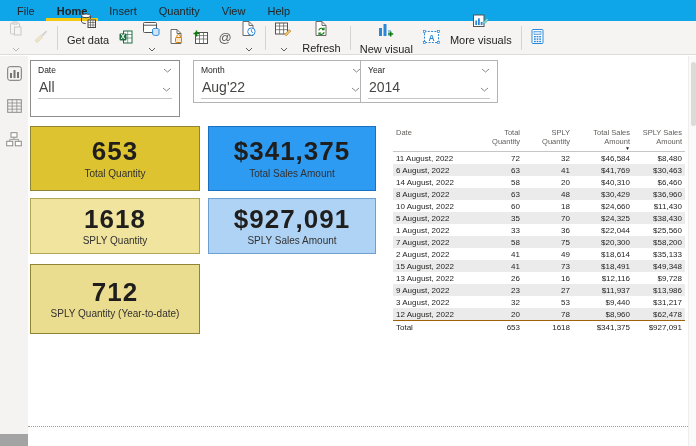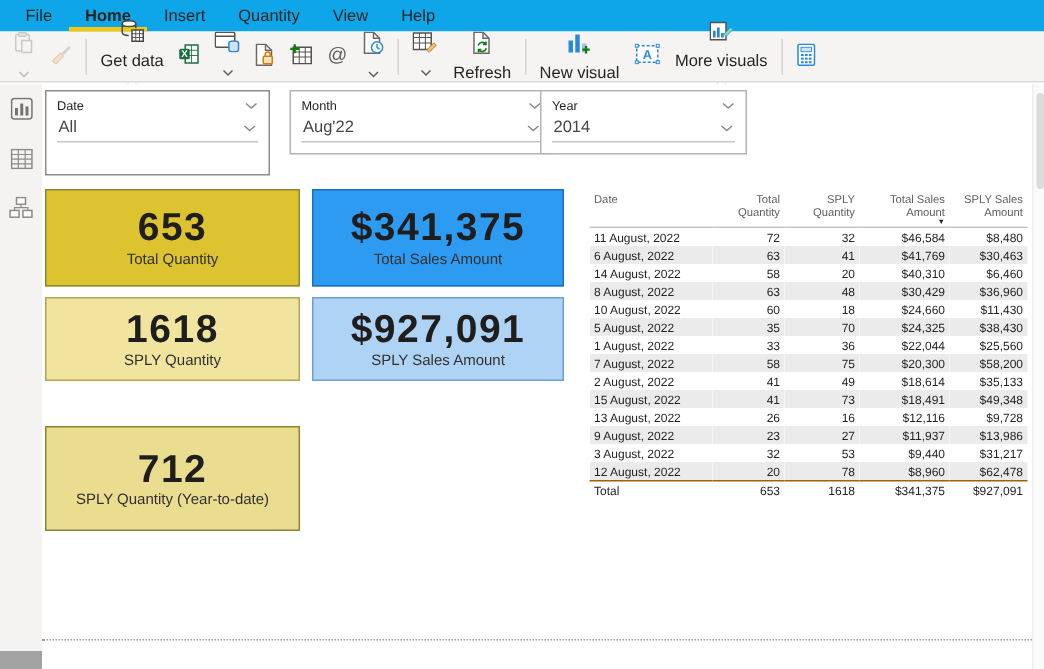--- a/index.html
+++ b/index.html
@@ -25,21 +25,21 @@
   .rail-btn { width:20px; height:20px; display:flex; align-items:center; justify-content:center; border-radius:2px; }
 
   .canvas { position:absolute; left:28px; top:0; width:660px; bottom:0; background:#fff; }
 
   
   .slicer { position:absolute; background:#fff; border:1px solid #b5b3b1; padding:3px 6px 0; }
   .slicer.s1 { left:2px; top:4px; width:150px; height:57px; border-color:#8f8d8b; }
   .slicer.s2 { left:165px; top:4px; width:176px; height:43px; }
   .slicer.s3 { left:332px; top:4px; width:138px; height:43px; }
   .slicer-head { display:flex; justify-content:space-between; align-items:center; font-size:8.5px; color:#252423; padding:1px 1px 2px; }
-  .slicer-value { display:flex; justify-content:space-between; align-items:center; font-size:11px; color:#464644; border-bottom:1px solid #c8c6c4; padding:2px 1px 3px; margin:0 1px; }
+  .slicer-value { display:flex; justify-content:space-between; align-items:center; font-size:14px; color:#464644; border-bottom:1px solid #c8c6c4; padding:2px 1px 3px; margin:0 1px; }
 
   
   .card { position:absolute; border:1px solid; display:flex; flex-direction:column; align-items:center; justify-content:center; text-align:center; }
   .card1 { left:2px;  top:70px;  width:170px; height:65px; }
   .card2 { left:180px; top:70px;  width:168px; height:65px; }
   .card3 { left:2px;  top:142px; width:170px; height:56px; }
   .card4 { left:180px; top:142px; width:168px; height:56px; }
   .card5 { left:2px;  top:208px; width:170px; height:70px; }
   .card-value { font-size:26px; font-weight:600; color:#1f1e1d; line-height:1.05; letter-spacing:1px; }
   .card-label { font-size:10px; color:#333130; margin-top:2px; }
@@ -367,21 +367,21 @@
         <div class="card-label">Total Sales Amount</div>
       </div>
       <div class="card card3" style="background-color: rgb(240, 228, 158); border-color: rgb(177, 166, 83);">
         <div class="card-value">1618</div>
         <div class="card-label">SPLY Quantity</div>
       </div>
       <div class="card card4" style="background-color: rgb(175, 211, 245); border-color: rgb(109, 159, 208);">
         <div class="card-value">$927,091</div>
         <div class="card-label">SPLY Sales Amount</div>
       </div>
-      <div class="card card5" style="background-color: rgb(235, 221, 144); border-color: rgb(143, 132, 52); margin-top: 20px;">
+      <div class="card card5" style="background-color: rgb(235, 221, 144); border-color: rgb(143, 132, 52);">
         <div class="card-value">712</div>
         <div class="card-label">SPLY Quantity (Year-to-date)</div>
       </div>
 
       <div class="tbl-wrap">
         <table class="data-table">
           <colgroup>
               <col style="width:82px">
               <col style="width:48px">
               <col style="width:50px">

